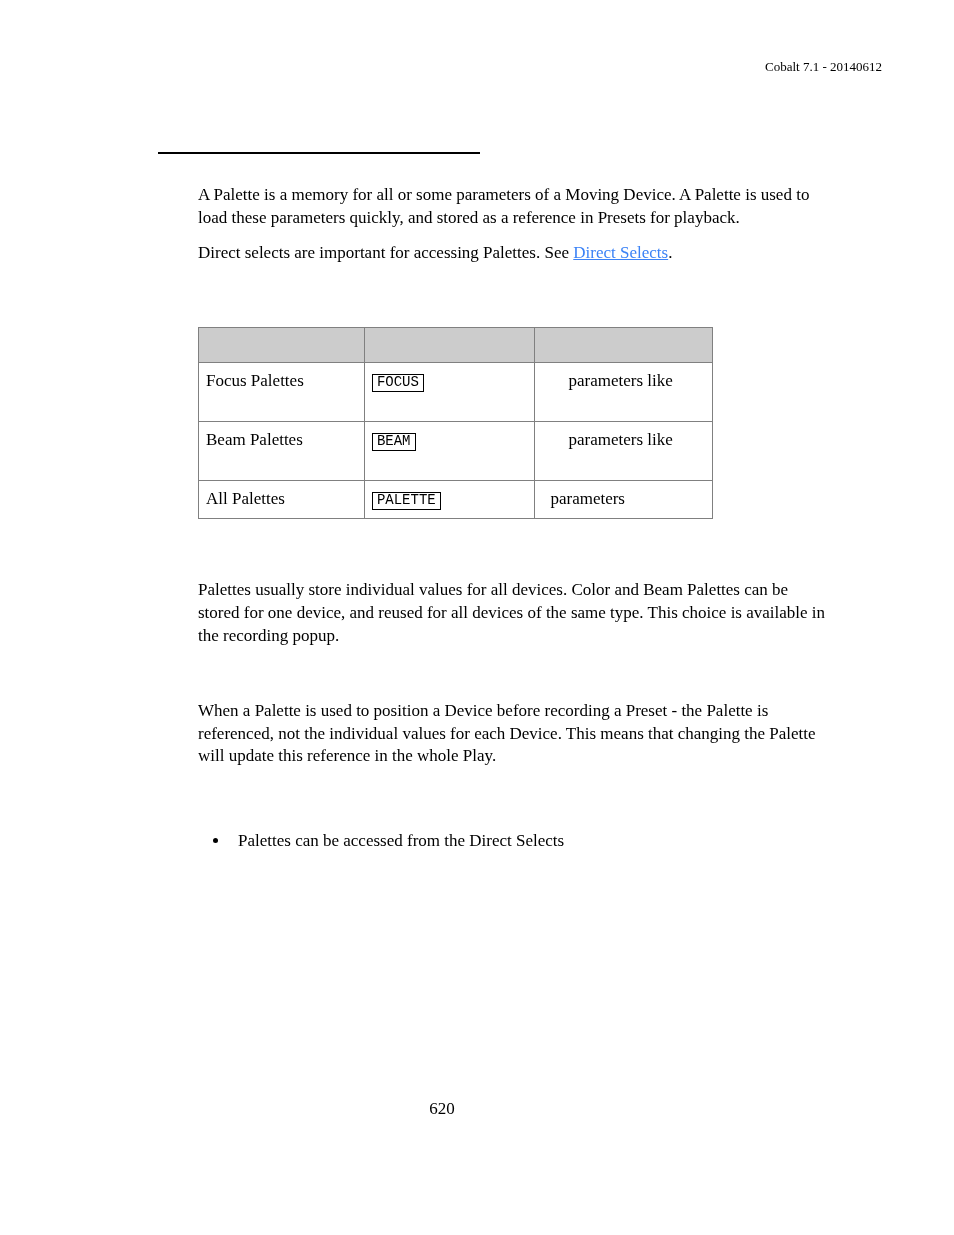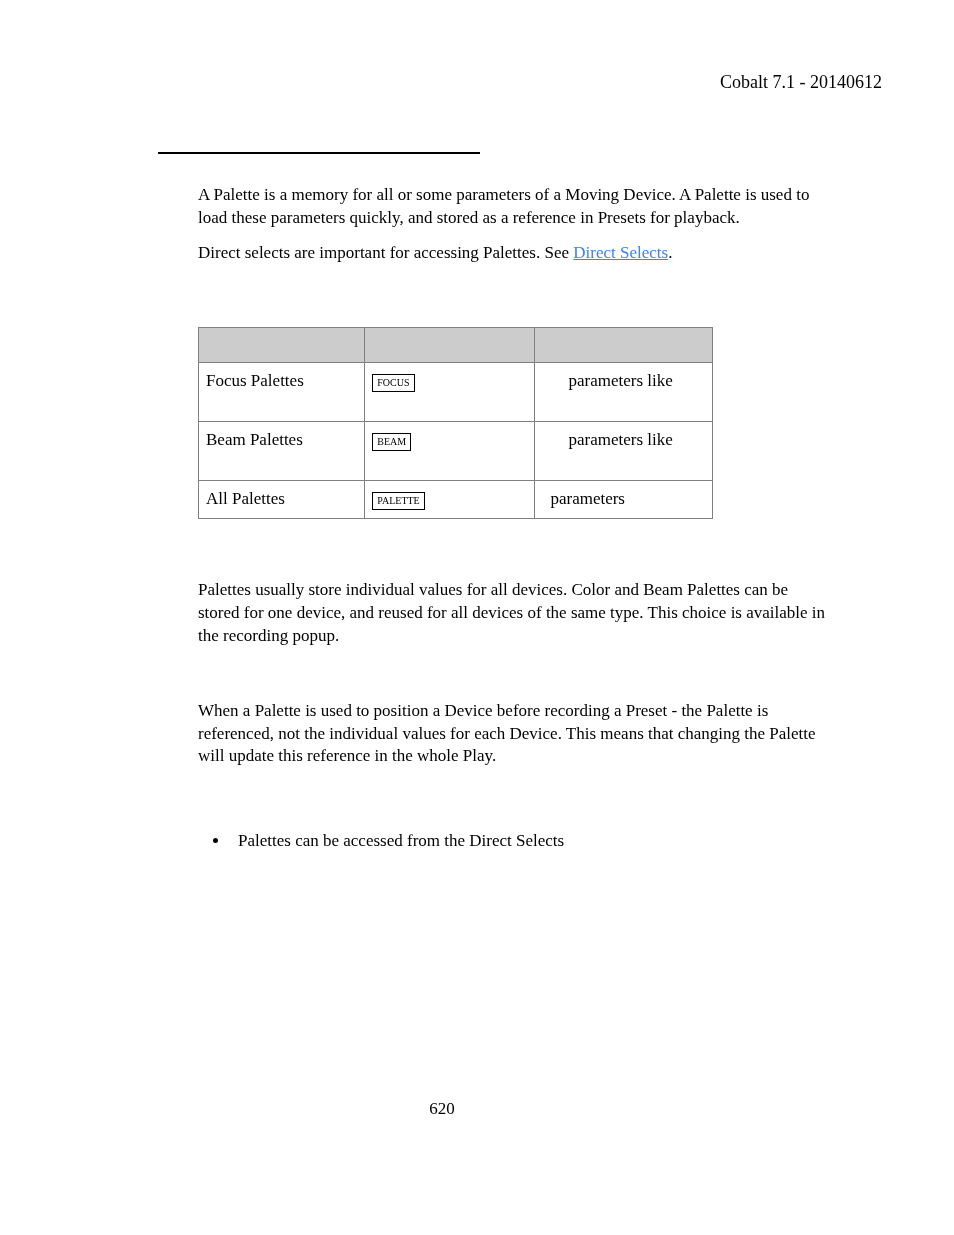--- a/index.html
+++ b/index.html
@@ -14,22 +14,21 @@
   .page {
     width: 954px;
     height: 1235px;
     position: relative;
     box-sizing: border-box;
   }
   .header-right {
     position: absolute;
     top: 58px;
     right: 72px;
-    font-size: 18px;
-    margin-top: 12px;
+    font-size: 13px;
   }
   .rule {
     position: absolute;
     left: 158px;
     top: 152px;
     width: 322px;
     border-top: 2px solid #000;
   }
   .content {
     position: absolute;
@@ -67,22 +66,22 @@
   td:nth-child(1) { width: 168px; }
   td:nth-child(2) { width: 172px; }
   td:nth-child(3) { width: 175px; }
   .cell-pad {
     padding: 6px 8px 6px 6px;
   }
   .key-chip {
     display: inline-block;
     border: 1px solid #000;
     padding: 0px 4px 1px 4px;
-    font-family: Liberation Serif, serif;
-    font-size: 10px;
+    font-family: Liberation Mono, monospace;
+    font-size: 14px;
     line-height: 15px;
     text-align: center;
   }
   .col3 {
     text-align: center;
     padding-right: 12px;
   }
   .center-low {
     text-align: right;
     padding-right: 86px;

